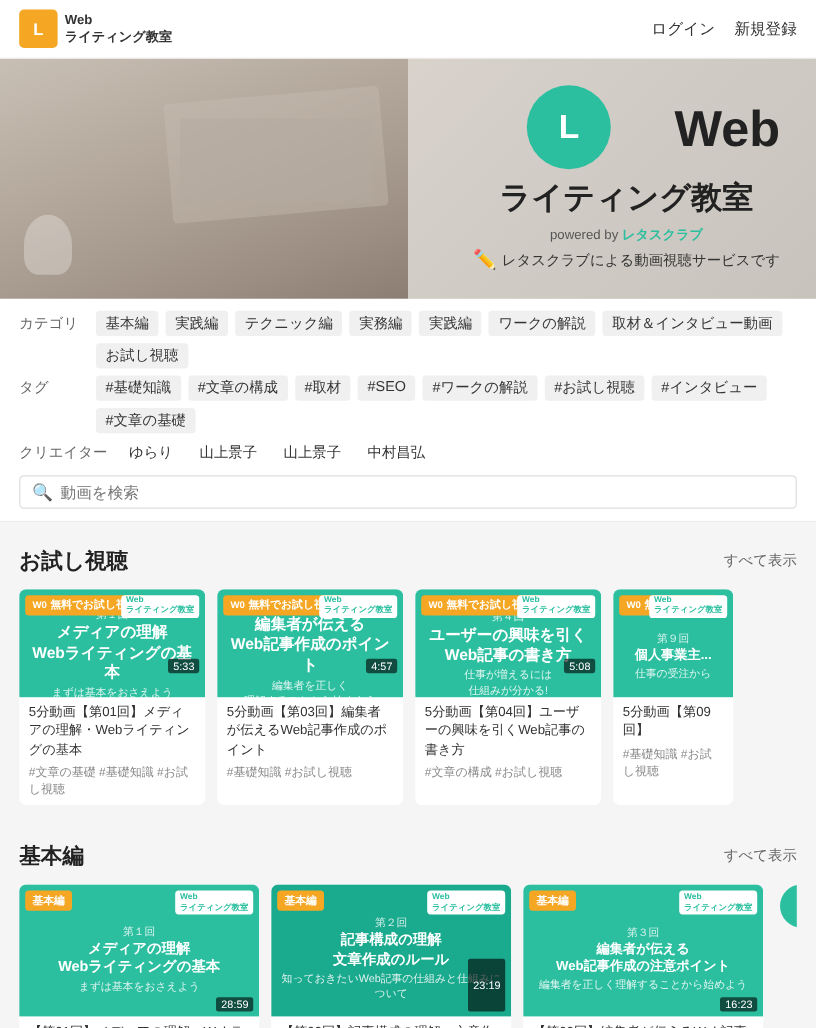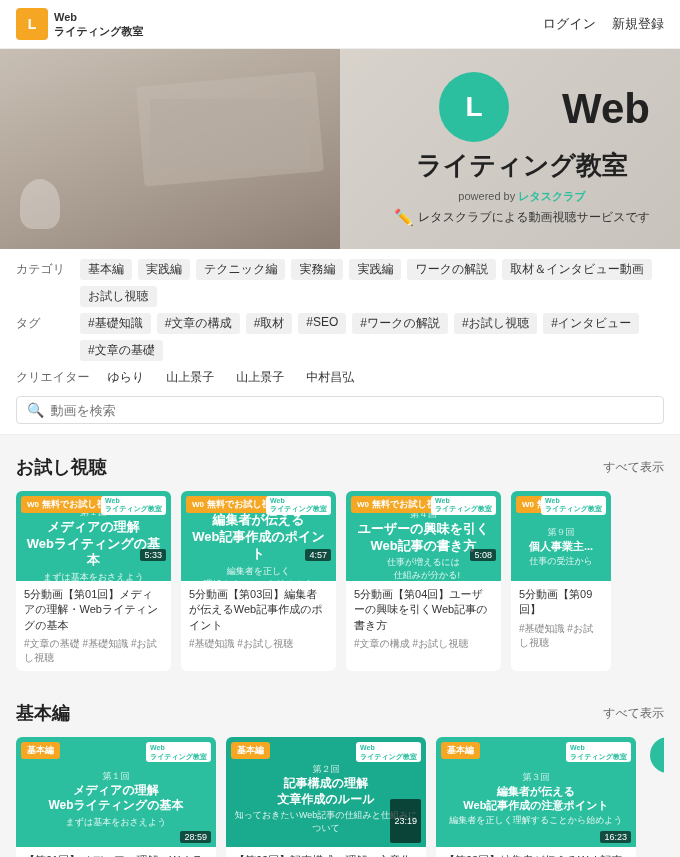--- a/index.html
+++ b/index.html
@@ -192,21 +192,21 @@
     </div>
 
     <div class="card">
       <div class="card-thumb teal">
         <div class="free-badge-header">
           <span style="font-size:8px;">W0</span> 無料でお試し視聴
         </div>
         <div class="card-site-badge" style="font-size:7px;line-height:1.2;">Web<br>ライティング教室</div>
         <div style="color:rgba(255,255,255,0.8);font-size:9px;margin-top:18px;">第４回</div>
         <div class="card-main-title">ユーザーの興味を引く<br>Web記事の書き方</div>
-        <div style="color:rgba(255,255,255,0.85);font-size:9px;text-align:right;margin-top:2px;">仕事が増えるには<br>仕組みが分かる!</div>
+        <div style="color:rgba(255,255,255,0.85);font-size:9px;text-align:center;margin-top:2px;">仕事が増えるには<br>仕組みが分かる!</div>
         <div class="card-duration">5:08</div>
       </div>
       <div class="card-info">
         <div class="card-title">5分動画【第04回】ユーザーの興味を引くWeb記事の書き方</div>
         <div class="card-tags">#文章の構成 #お試し視聴</div>
       </div>
     </div>
 
     <div class="card" style="flex:0 0 100px;overflow:hidden;">
       <div class="card-thumb teal" style="height:90px;">

